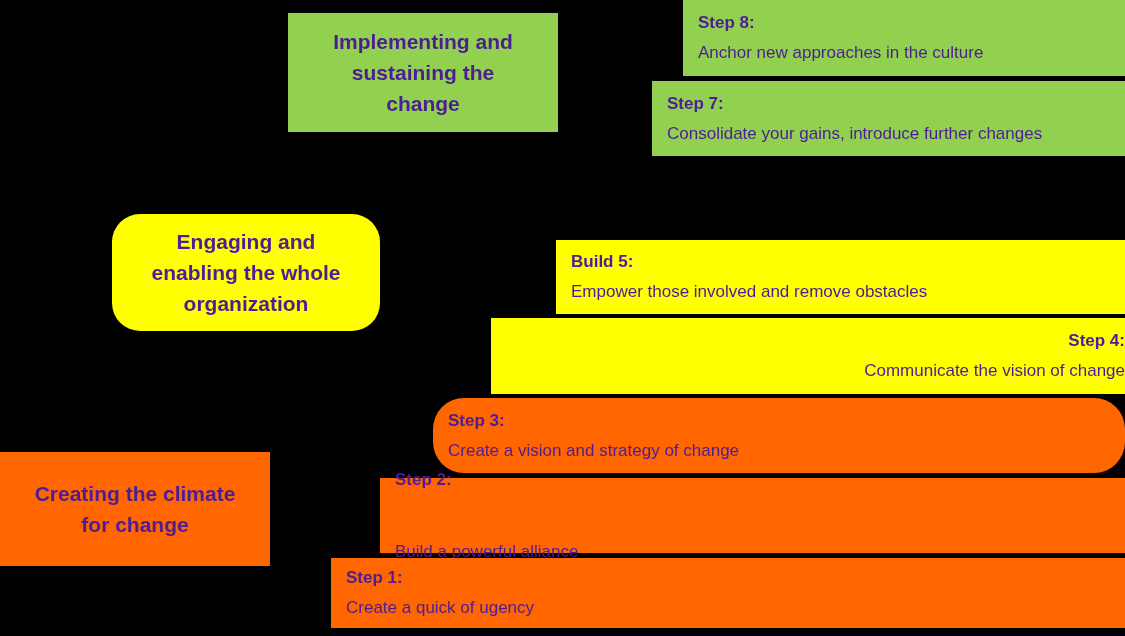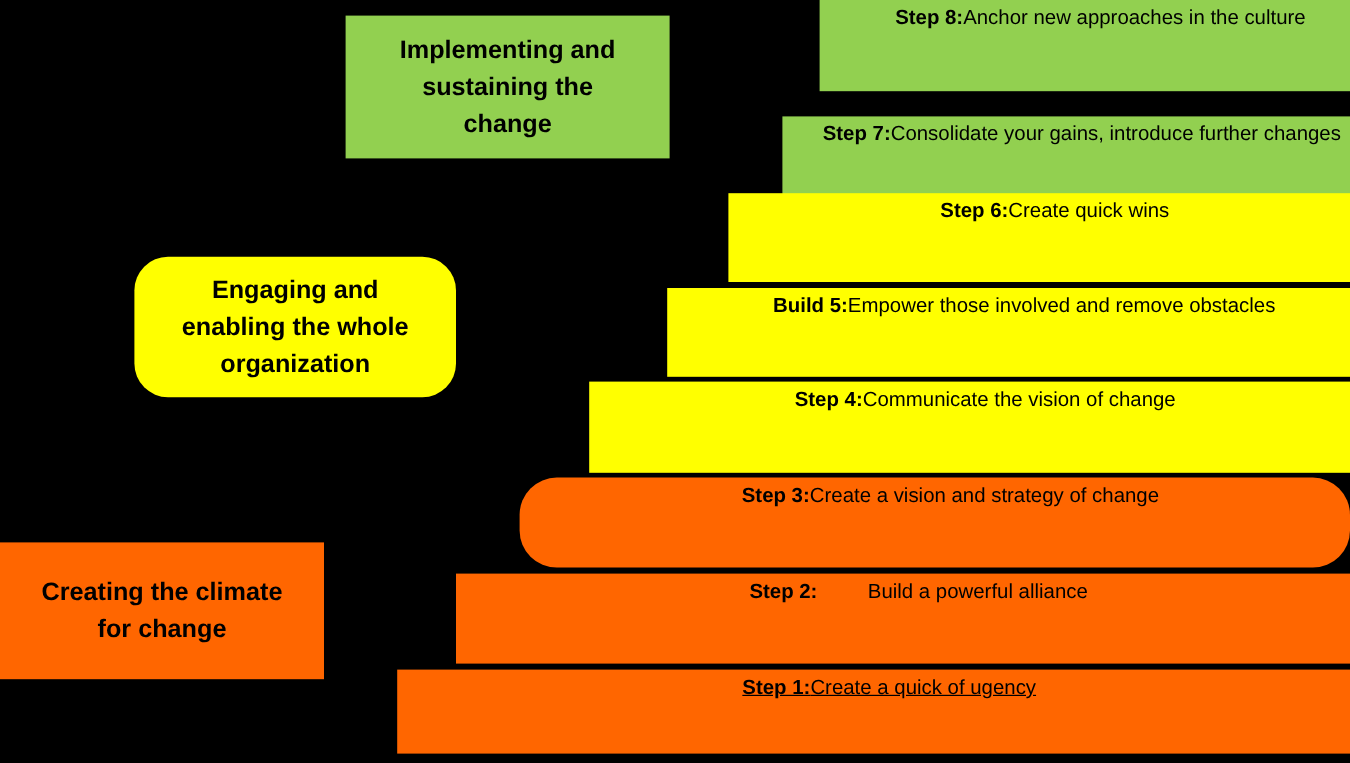--- a/index.html
+++ b/index.html
@@ -10,25 +10,25 @@
     position: relative;
     overflow: hidden;
   }
   .canvas { position: absolute; inset: 0; }
 
   
   .step {
     position: absolute;
     right: 0;
     display: flex;
-    flex-direction: row;
+    flex-direction: column;
     justify-content: center;
-    padding-left: 26px;
+    padding-left: 15px;
     box-sizing: border-box;
-    color: #000000;
+    color: #4c1d95;
     font-size: 17px;
     line-height: 30px;
   }
   .step .step-label { font-weight: 700; }
   .step .step-desc  { font-weight: 400; }
 
   .step-8 { left: 683px; top: 0;     height: 76px; }
   .step-7 { left: 652px; top: 81px;  height: 75px; }
   .step-6 { left: 607px; top: 161px; height: 74px; }
   .step-5 { left: 556px; top: 240px; height: 74px; }
@@ -38,21 +38,21 @@
   .step-1 { left: 331px; top: 558px; height: 70px; }
 
   
   .phase {
     position: absolute;
     display: flex;
     align-items: center;
     justify-content: center;
     text-align: center;
     box-sizing: border-box;
-    color: #000000;
+    color: #4c1d95;
     font-size: 21px;
     font-weight: 700;
     line-height: 31px;
     white-space: pre-line;
     padding: 0 20px;
   }
   .phase-green  { left: 288px; top: 13px;  width: 270px; height: 119px; }
   .phase-yellow { left: 112px; top: 214px; width: 268px; height: 117px; }
   .phase-orange { left: 0;     top: 452px; width: 270px; height: 114px; }
 </style>
@@ -70,48 +70,44 @@
 organization</div>
 
   <div class="phase phase-orange" style="background-color: rgb(255, 102, 0);">Creating the climate
 for change</div>
 
   <div class="step step-8" style="background-color: rgb(146, 208, 80);">
     <div class="step-label">Step 8:</div>
     <div class="step-desc">Anchor new approaches in the culture</div>
   </div>
 
-  <div class="step step-7" style="background-color: rgb(146, 208, 80); margin-top: 16px;">
+  <div class="step step-7" style="background-color: rgb(146, 208, 80);">
     <div class="step-label">Step 7:</div>
     <div class="step-desc">Consolidate your gains, introduce further changes</div>
   </div>
 
-  <div class="step step-6" style="background-color: rgb(255, 255, 0);">
-    <div class="step-label">Step 6:</div>
-    <div class="step-desc">Create quick wins</div>
-  </div>
 
   <div class="step step-5" style="background-color: rgb(255, 255, 0);">
     <div class="step-label">Build 5:</div>
     <div class="step-desc">Empower those involved and remove obstacles</div>
   </div>
 
-  <div class="step step-4" style="background-color: rgb(255, 255, 0);">
+  <div class="step step-4" style="background-color: rgb(255, 255, 0); align-items: flex-end;">
     <div class="step-label">Step 4:</div>
     <div class="step-desc">Communicate the vision of change</div>
   </div>
 
   <div class="step step-3" style="background-color: rgb(255, 102, 0);">
     <div class="step-label">Step 3:</div>
     <div class="step-desc">Create a vision and strategy of change</div>
   </div>
 
   <div class="step step-2" style="background-color: rgb(255, 102, 0);">
     <div class="step-label">Step 2:</div>
     <div class="step-desc">Build a powerful alliance</div>
   </div>
 
-  <div class="step step-1" style="background-color: rgb(255, 102, 0); text-decoration: underline;">
+  <div class="step step-1" style="background-color: rgb(255, 102, 0);">
     <div class="step-label">Step 1:</div>
     <div class="step-desc">Create a quick of ugency</div>
   </div>
 
 </div>
 
 </body></html>

